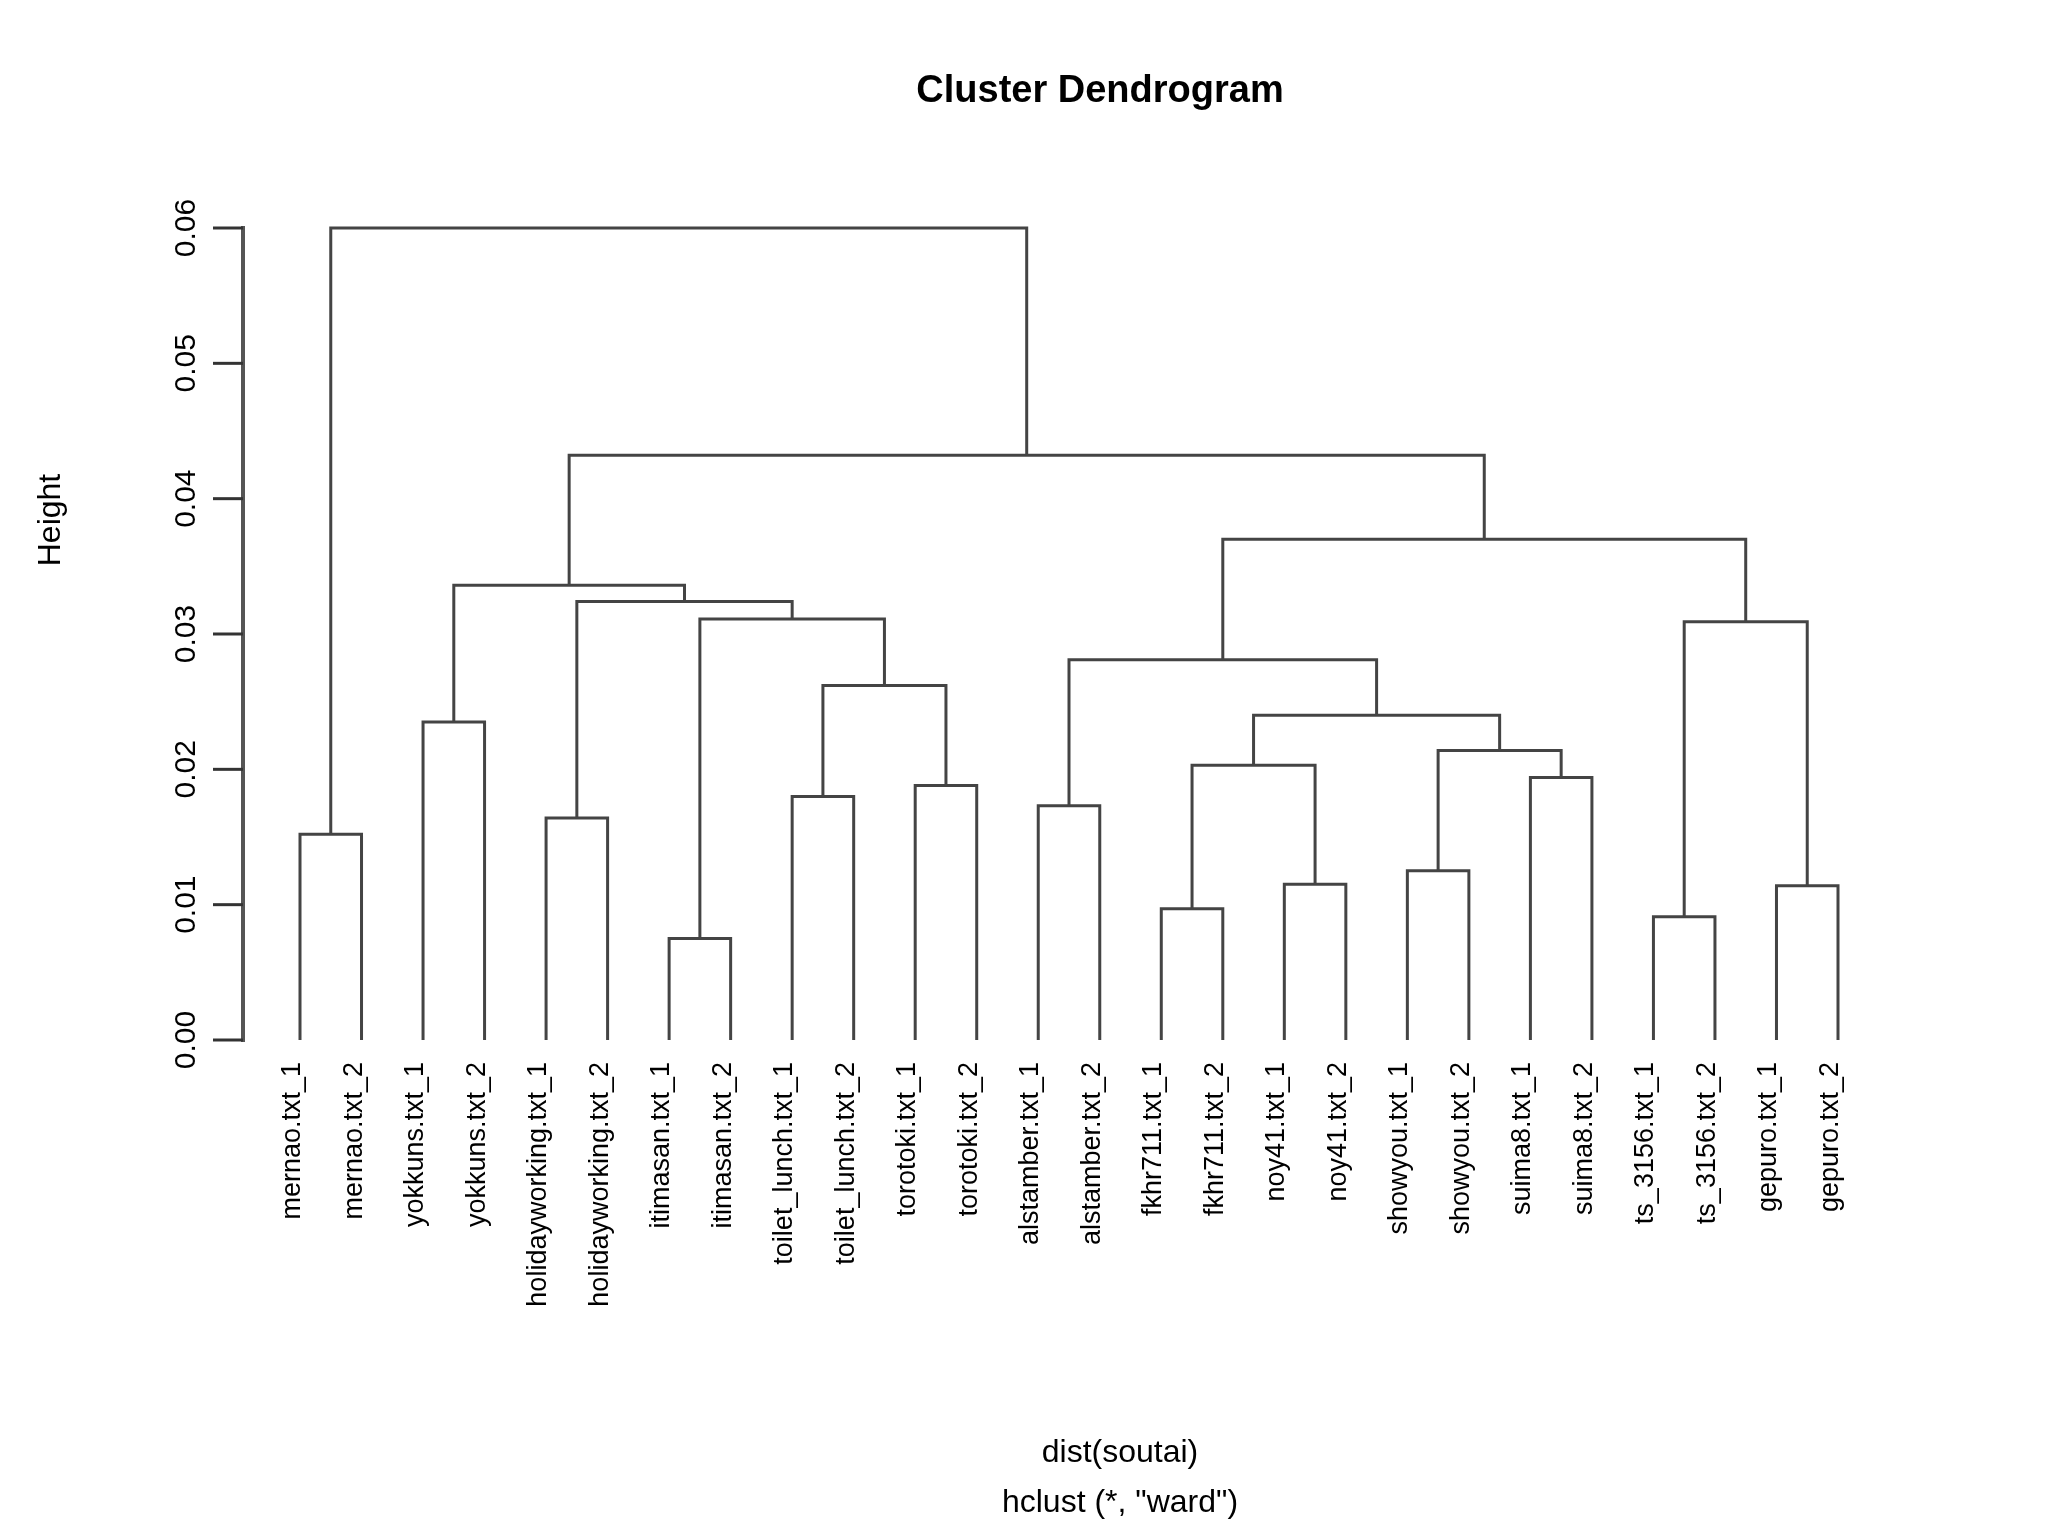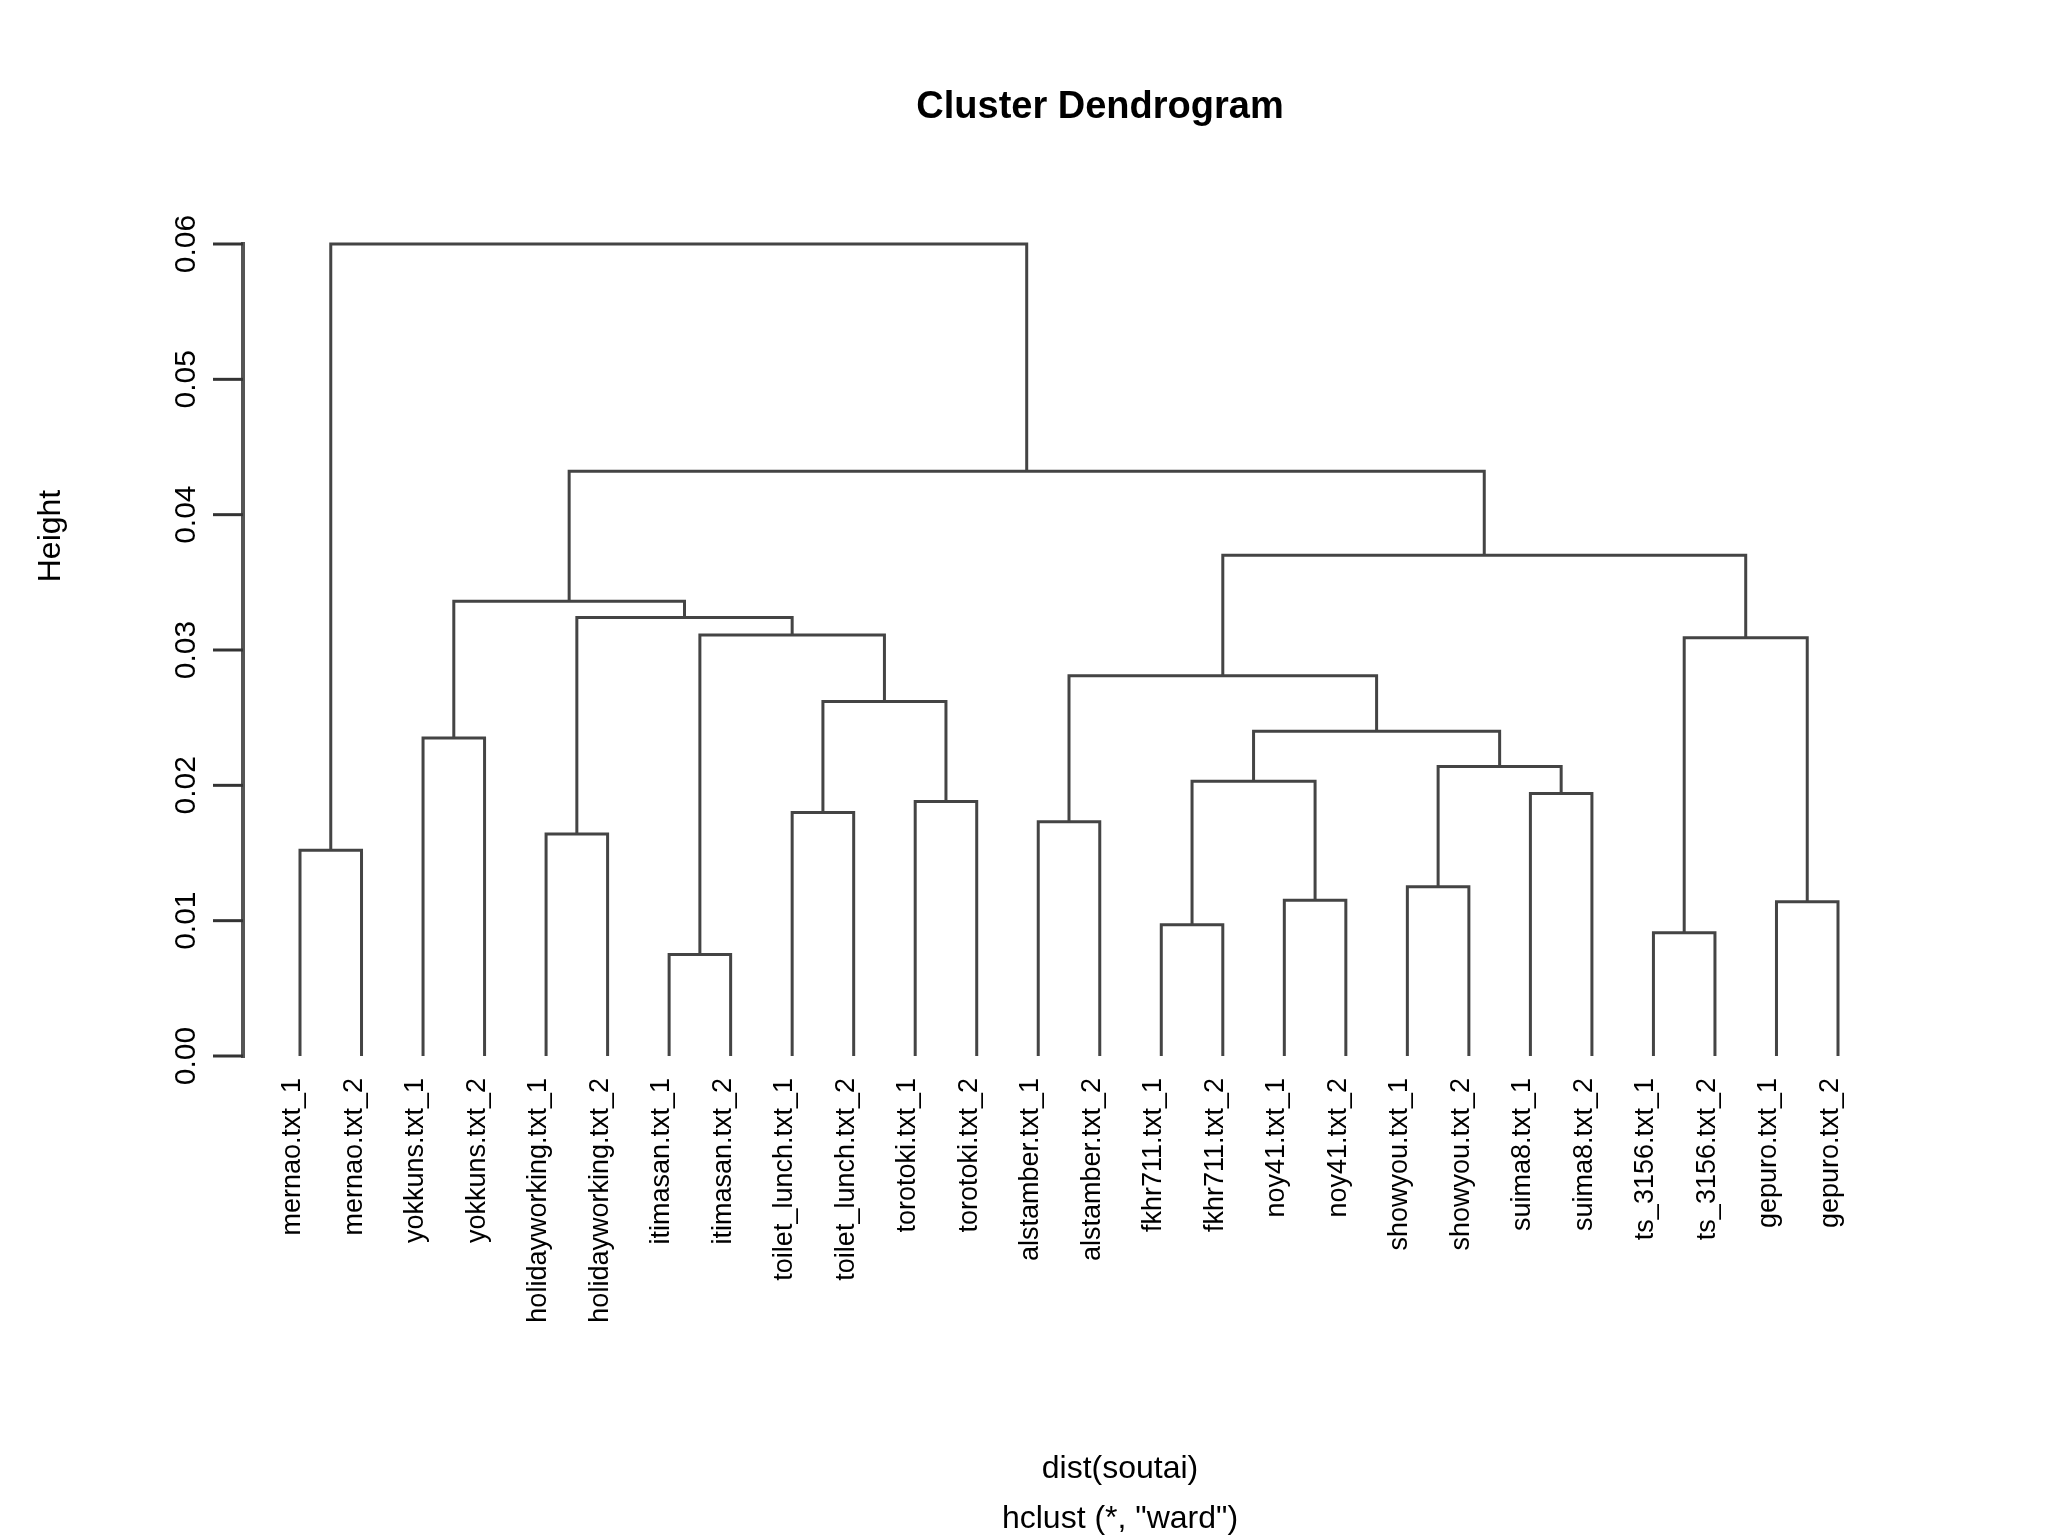--- a/index.html
+++ b/index.html
@@ -11,21 +11,20 @@
     width: 2048px;
     height: 1535px;
     font-family: "Liberation Sans", sans-serif;
     color: #000000;
     overflow: hidden;
     position: relative;
   }
   #plot-root {
     position: absolute;
     inset: 0;
-    margin-top: 16px;
   }
   svg#dendrogram-svg {
     display: block;
     width: 2048px;
     height: 1535px;
   }
   .plot-title {
     font-family: "Liberation Sans", sans-serif;
     font-weight: bold;
     font-size: 38px;

